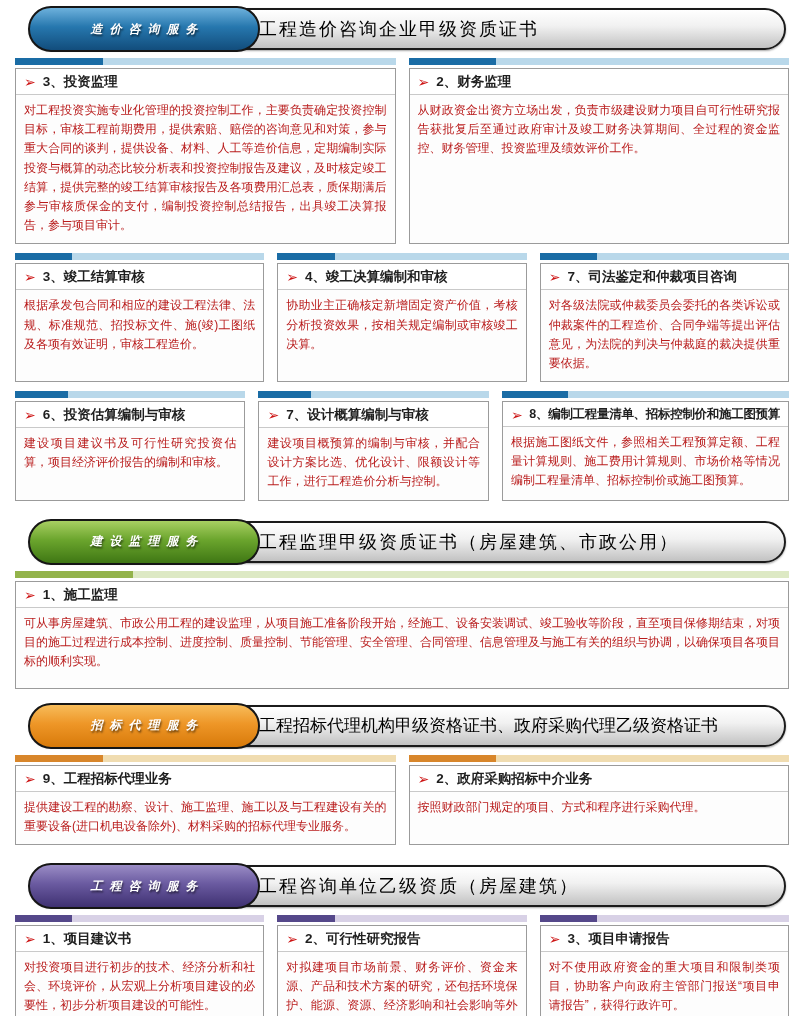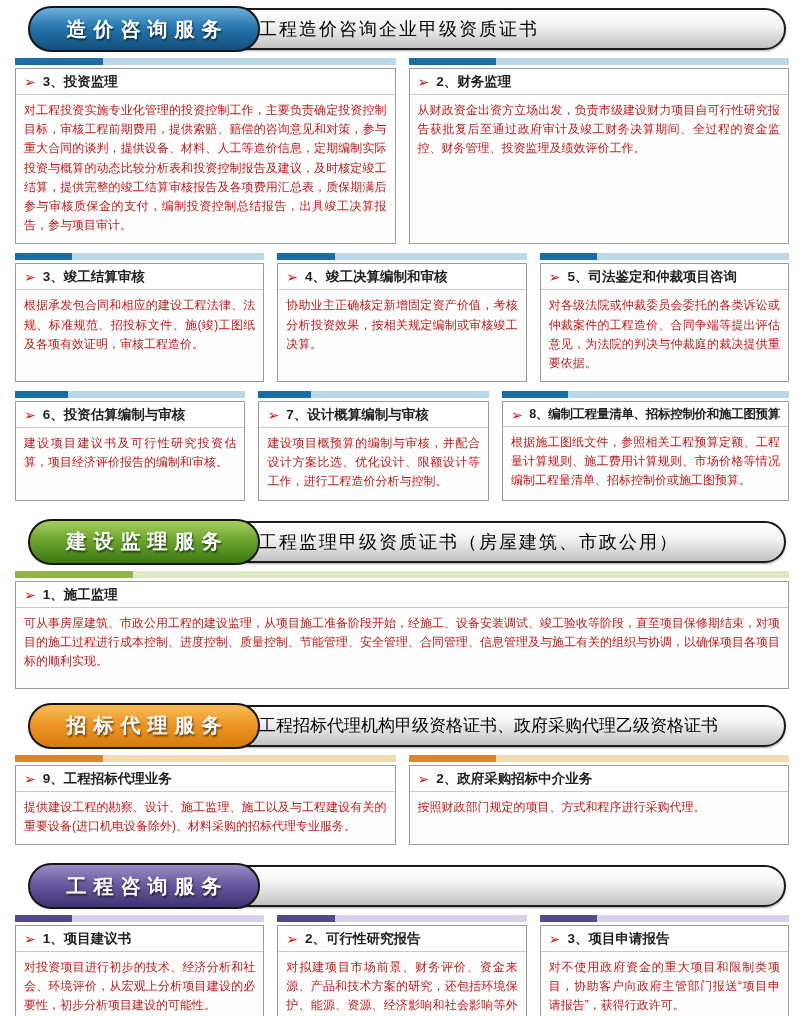--- a/index.html
+++ b/index.html
@@ -8,21 +8,21 @@
   .page{padding:8px 11px 0 15px;}
 
   
   .banner{position:relative;height:38px;margin:0 3px 8px 14px;
     border:2px solid #1b1b1b;border-radius:22px;
     background:linear-gradient(180deg,#ffffff 0%,#f1f1f1 42%,#c2c2c2 100%);
     display:flex;align-items:center;box-shadow:0 1px 2px rgba(0,0,0,.35);}
   .pill{position:absolute;left:-3px;top:-4px;bottom:-4px;width:228px;
     border:2px solid #161616;border-radius:26px;
     display:flex;align-items:center;justify-content:center;
-    color:#fff;font-weight:bold;font-size:20px;
+    color:#fff;font-weight:bold;font-style:italic;font-size:12px;
     letter-spacing:7px;text-indent:7px;white-space:nowrap;
     text-shadow:1px 2px 2px rgba(0,0,0,.55);}
   .banner-title{flex:1;margin-left:228px;text-align:left;
     font-size:18px;letter-spacing:2px;color:#000;white-space:nowrap;}
   .banner-title.long{font-size:17px;letter-spacing:0;}
 
   .sec-blue   .pill{background:linear-gradient(180deg,#6db1dc 0%,#2677ae 45%,#124d7c 100%);}
   .sec-green  .pill{background:linear-gradient(180deg,#a8cf62 0%,#6ba52d 45%,#3f7714 100%);}
   .sec-orange .pill{background:linear-gradient(180deg,#f7bc5a 0%,#ee9627 45%,#d87a0a 100%);}
   .sec-purple .pill{background:linear-gradient(180deg,#9a8cc5 0%,#6a5aa0 45%,#3f3172 100%);}
@@ -128,21 +128,21 @@
         </div>
       </div>
       <div class="card">
         <div class="stripe">
             <div class="stripe-dark"></div>
             <div class="stripe-light"></div>
           </div>
         <div class="cbox">
           <div class="chdr">
               <span class="arrow">➢</span>
-              <span>5、司法鉴定和仲裁项目咨询</span>
+              <span>7、司法鉴定和仲裁项目咨询</span>
             </div>
           <div class="cbody mh48">对各级法院或仲裁委员会委托的各类诉讼或仲裁案件的工程造价、合同争端等提出评估意见，为法院的判决与仲裁庭的裁决提供重要依据。</div>
         </div>
       </div>
     </div>
 
     <div class="grid g3">
       <div class="card">
         <div class="stripe">
             <div class="stripe-dark"></div>
@@ -238,20 +238,21 @@
             </div>
           <div class="cbody mh36">按照财政部门规定的项目、方式和程序进行采购代理。</div>
         </div>
       </div>
     </div>
   </div>
 
   <div class="section sec-purple gap20">
     <div class="banner">
       <div class="pill">工程咨询服务</div>
+      <div class="banner-title">工程咨询单位乙级资质（房屋建筑）</div>
     </div>
     <div class="grid g3">
       <div class="card">
         <div class="stripe">
             <div class="stripe-dark"></div>
             <div class="stripe-light"></div>
           </div>
         <div class="cbox">
           <div class="chdr">
               <span class="arrow">➢</span>

